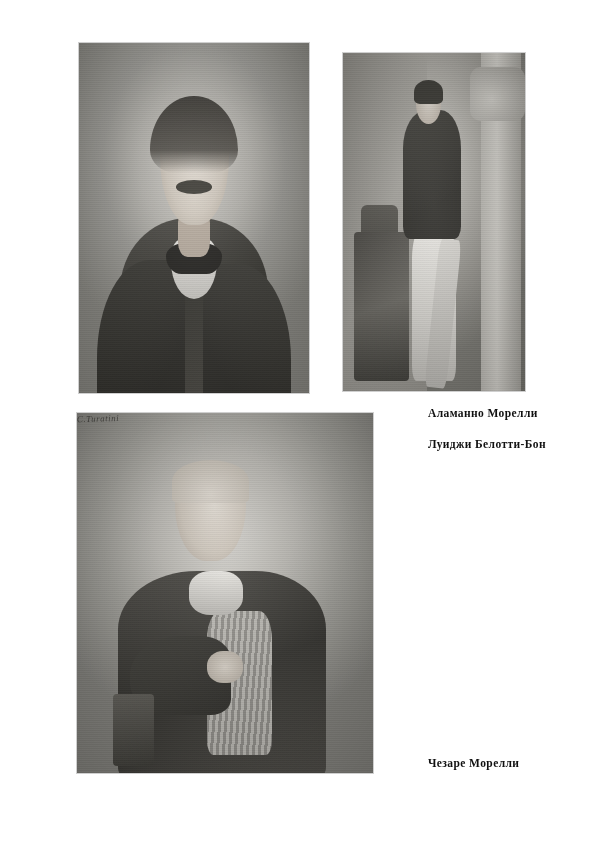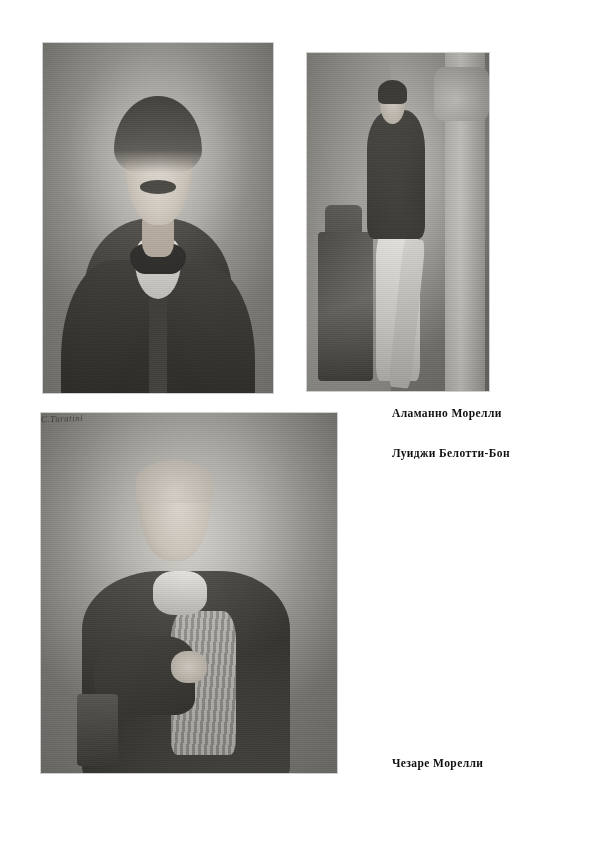--- a/index.html
+++ b/index.html
@@ -12,20 +12,21 @@
     height: 866px;
     position: relative;
     font-family: "Liberation Serif", serif;
     overflow: hidden;
   }
 
   .page {
     position: absolute;
     inset: 0;
     background: #ffffff;
+    margin-left: 36px;
   }
 
   
   .plate {
     position: absolute;
     background: #8e8e8e;
     overflow: hidden;
     border: 1px solid #cfcfcf;
     box-sizing: border-box;
   }
@@ -316,21 +317,21 @@
   .caption {
     position: absolute;
     font-family: "Liberation Serif", serif;
     font-weight: bold;
     font-size: 11.5px;
     color: #111111;
     letter-spacing: 0.4px;
     white-space: nowrap;
   }
   #caption-morelli  { left: 392px; top: 407px; }
-  #caption-bellotti { left: 392px; top: 447px; }
+  #caption-bellotti { left: 392px; top: 438px; }
   #caption-dondini  { left: 392px; top: 757px; }
 </style>
 </head>
 <body>
 
 <div class="page">
 
   <div class="plate" id="plate-morelli">
     <div class="fig m-coat"></div>
     <div class="fig m-shoulder-l"></div>

